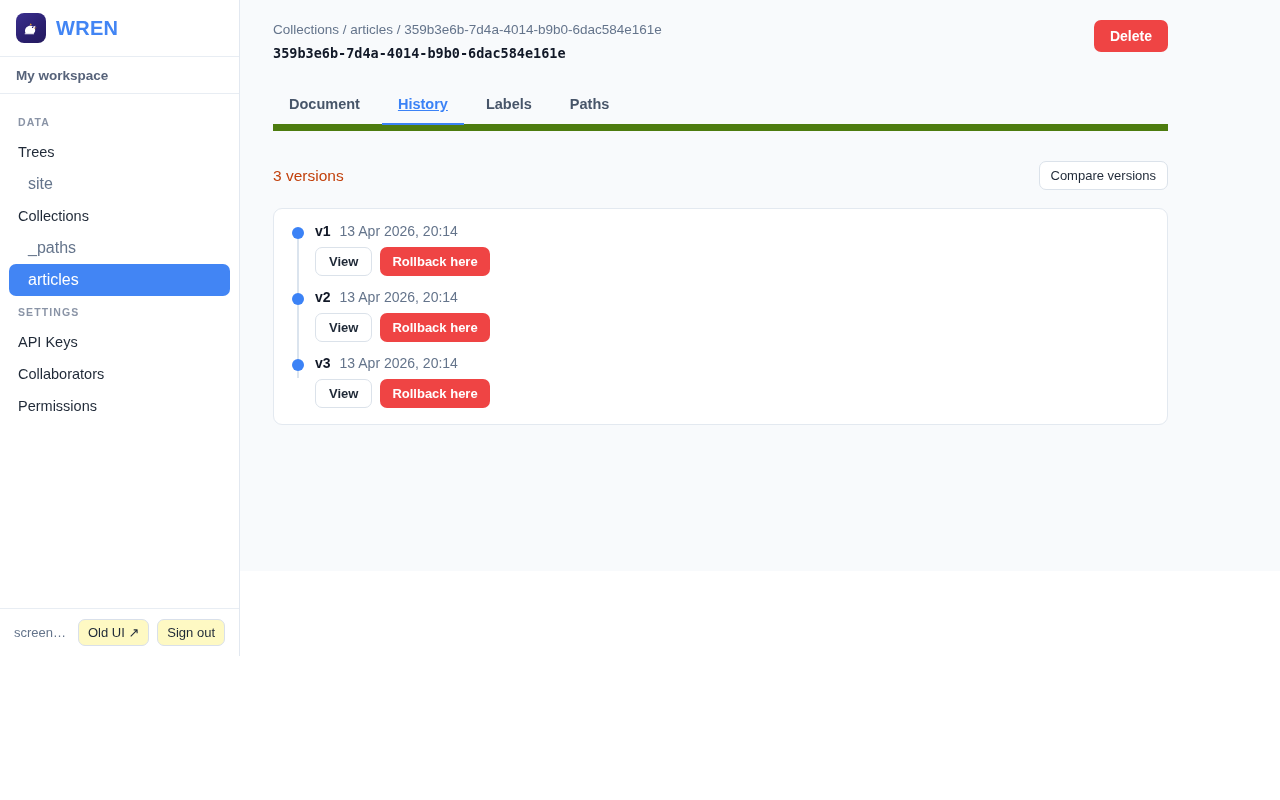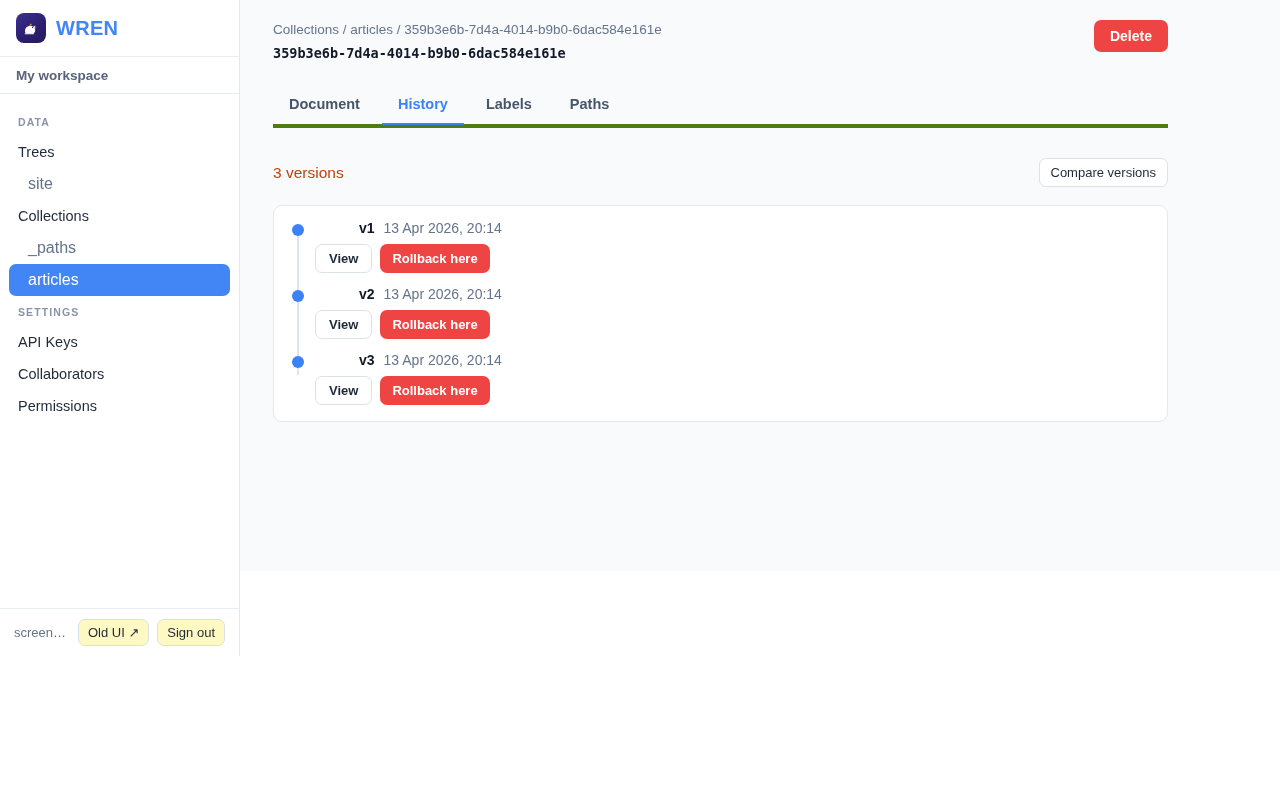--- a/index.html
+++ b/index.html
@@ -108,32 +108,32 @@
   .btn-delete {
     font-family: "Liberation Sans", sans-serif;
     font-size: 14px; font-weight: bold; color: #ffffff;
     background: #ef4444; border: none; border-radius: 7px;
     padding: 8px 16px; cursor: pointer;
   }
 
   .tabs {
     display: flex; gap: 6px;
     margin-top: 26px;
-    border-bottom: 4px solid #4d7c0f;
+    border-bottom: 7px solid #4d7c0f;
     width: 895px;
   }
   .tab {
     font-size: 14.5px; font-weight: bold; color: #475569;
     padding: 8px 16px 11px 16px;
     cursor: pointer; background: none; border: none;
     border-bottom: 2px solid transparent;
     margin-bottom: -1px;
     font-family: "Liberation Sans", sans-serif;
   }
-  .tab.active { color: #3b82f6; border-bottom-color: #3b82f6; }
+  .tab.active { color: #3b82f6; border-bottom-color: #3b82f6; text-decoration: underline; }
 
   .section-head {
     display: flex; justify-content: space-between; align-items: center;
     margin-top: 30px; width: 895px;
   }
   .section-title { font-size: 15.5px; color: #c2410c; }
   .btn-compare {
     font-family: "Liberation Sans", sans-serif;
     font-size: 13px; color: #1f2937;
     background: #ffffff; border: 1px solid #dbe2ea;
@@ -156,21 +156,21 @@
     left: 5px; top: 7px; bottom: 30px;
     width: 2px; background: #dbe4ee;
   }
   .version-row { position: relative; padding-bottom: 13px; }
   .version-row:last-child { padding-bottom: 0; }
   .version-dot {
     position: absolute; left: -23px; top: 4px;
     width: 12px; height: 12px; border-radius: 50%;
     background: #3b82f6;
   }
-  .version-line { display: flex; align-items: baseline; gap: 9px; margin-left: 44px; }
+  .version-line { display: flex; align-items: baseline; gap: 9px; }
   .version-label { font-size: 14px; font-weight: bold; color: #111827; }
   .version-date { font-size: 14px; color: #64748b; }
   .version-actions { display: flex; gap: 8px; margin-top: 8px; }
   .btn-view {
     font-family: "Liberation Sans", sans-serif;
     font-size: 13px; font-weight: bold; color: #1f2937;
     background: #ffffff; border: 1px solid #dbe2ea;
     border-radius: 7px; padding: 6px 13px; cursor: pointer;
   }
   .btn-rollback {

